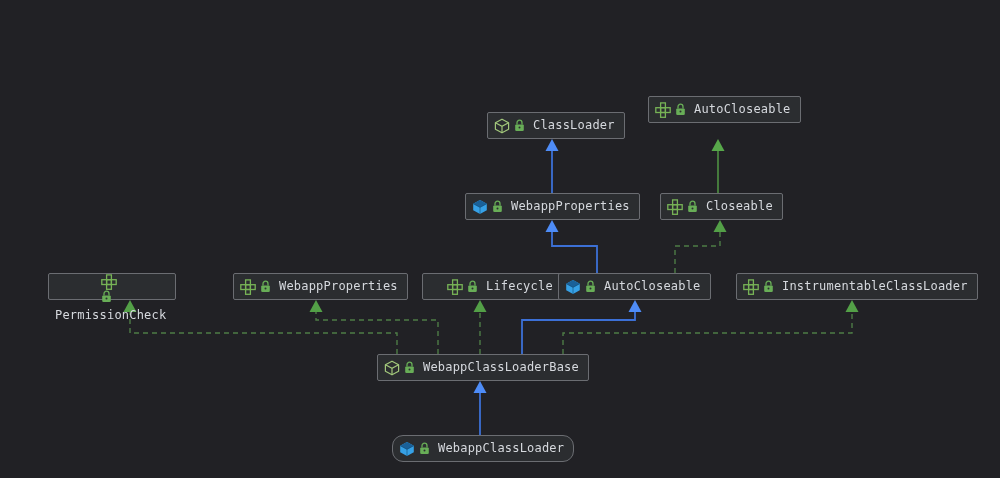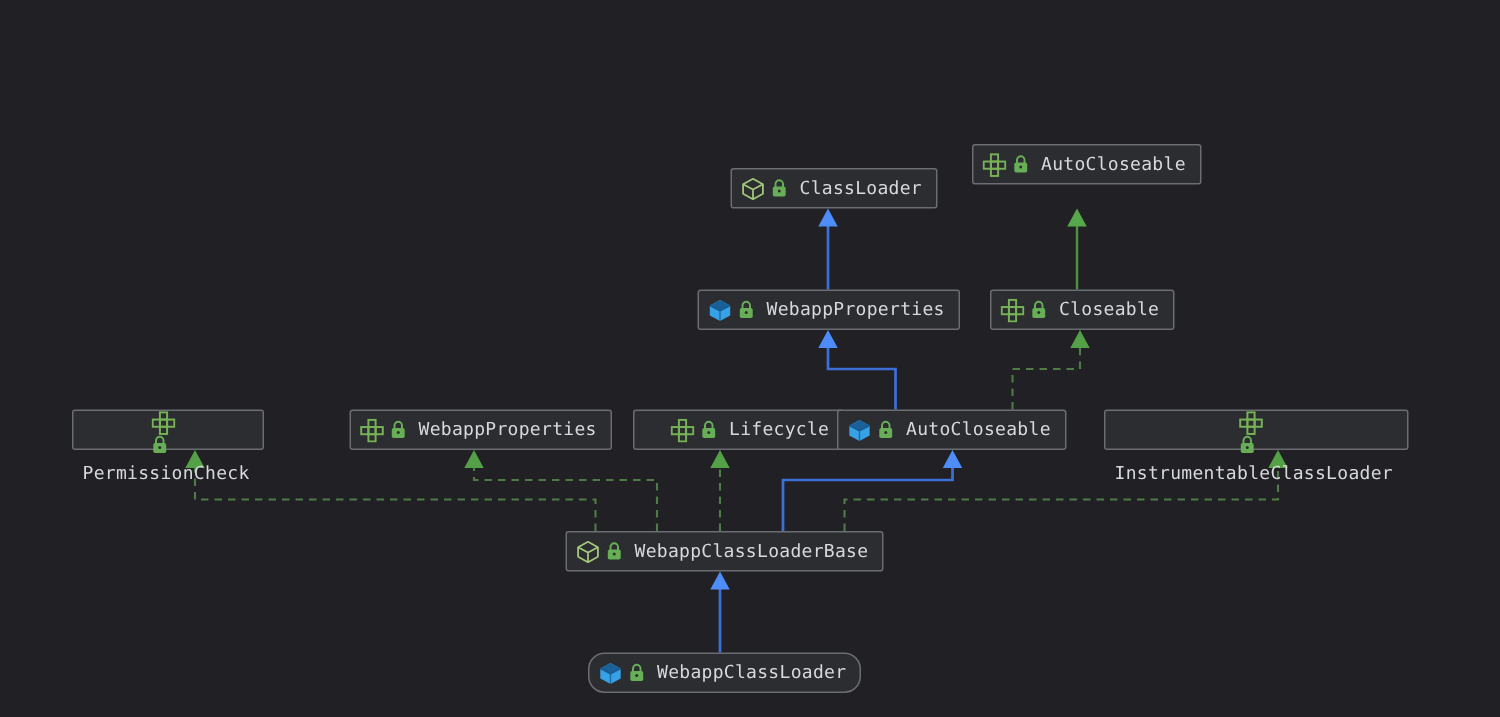--- a/index.html
+++ b/index.html
@@ -206,21 +206,21 @@
         </span>
         <span class="lock">
           <svg width="11" height="13" viewBox="0 0 11 13">
             <path d="M3,5.6 V3.7 a2.5,2.5 0 0 1 5,0 V5.6" fill="none" stroke="#68ae57" stroke-width="1.3"></path>
             <rect x="1.2" y="5.4" width="8.6" height="6.6" rx="1.2" fill="#68ae57"></rect>
             <circle cx="5.5" cy="8.4" r="1" fill="#2b2d30"></circle>
           </svg>
         </span>
         <span class="lbl">AutoCloseable</span>
       </div>
-      <div class="node" style="left: 736px; top: 273px; flex-direction: column;">
+      <div class="node" style="left: 736px; top: 273px;">
         <span class="ticon">
           <svg width="16" height="16" viewBox="0 0 16 16">
             <g fill="none" stroke="#77b356" stroke-width="1.3">
               <rect x="5.6" y="0.9" width="4.8" height="4.8"></rect>
               <rect x="5.6" y="5.7" width="4.8" height="4.8"></rect>
               <rect x="5.6" y="10.5" width="4.8" height="4.8"></rect>
               <rect x="0.8" y="5.7" width="4.8" height="4.8"></rect>
               <rect x="10.4" y="5.7" width="4.8" height="4.8"></rect>
             </g>
           </svg>

